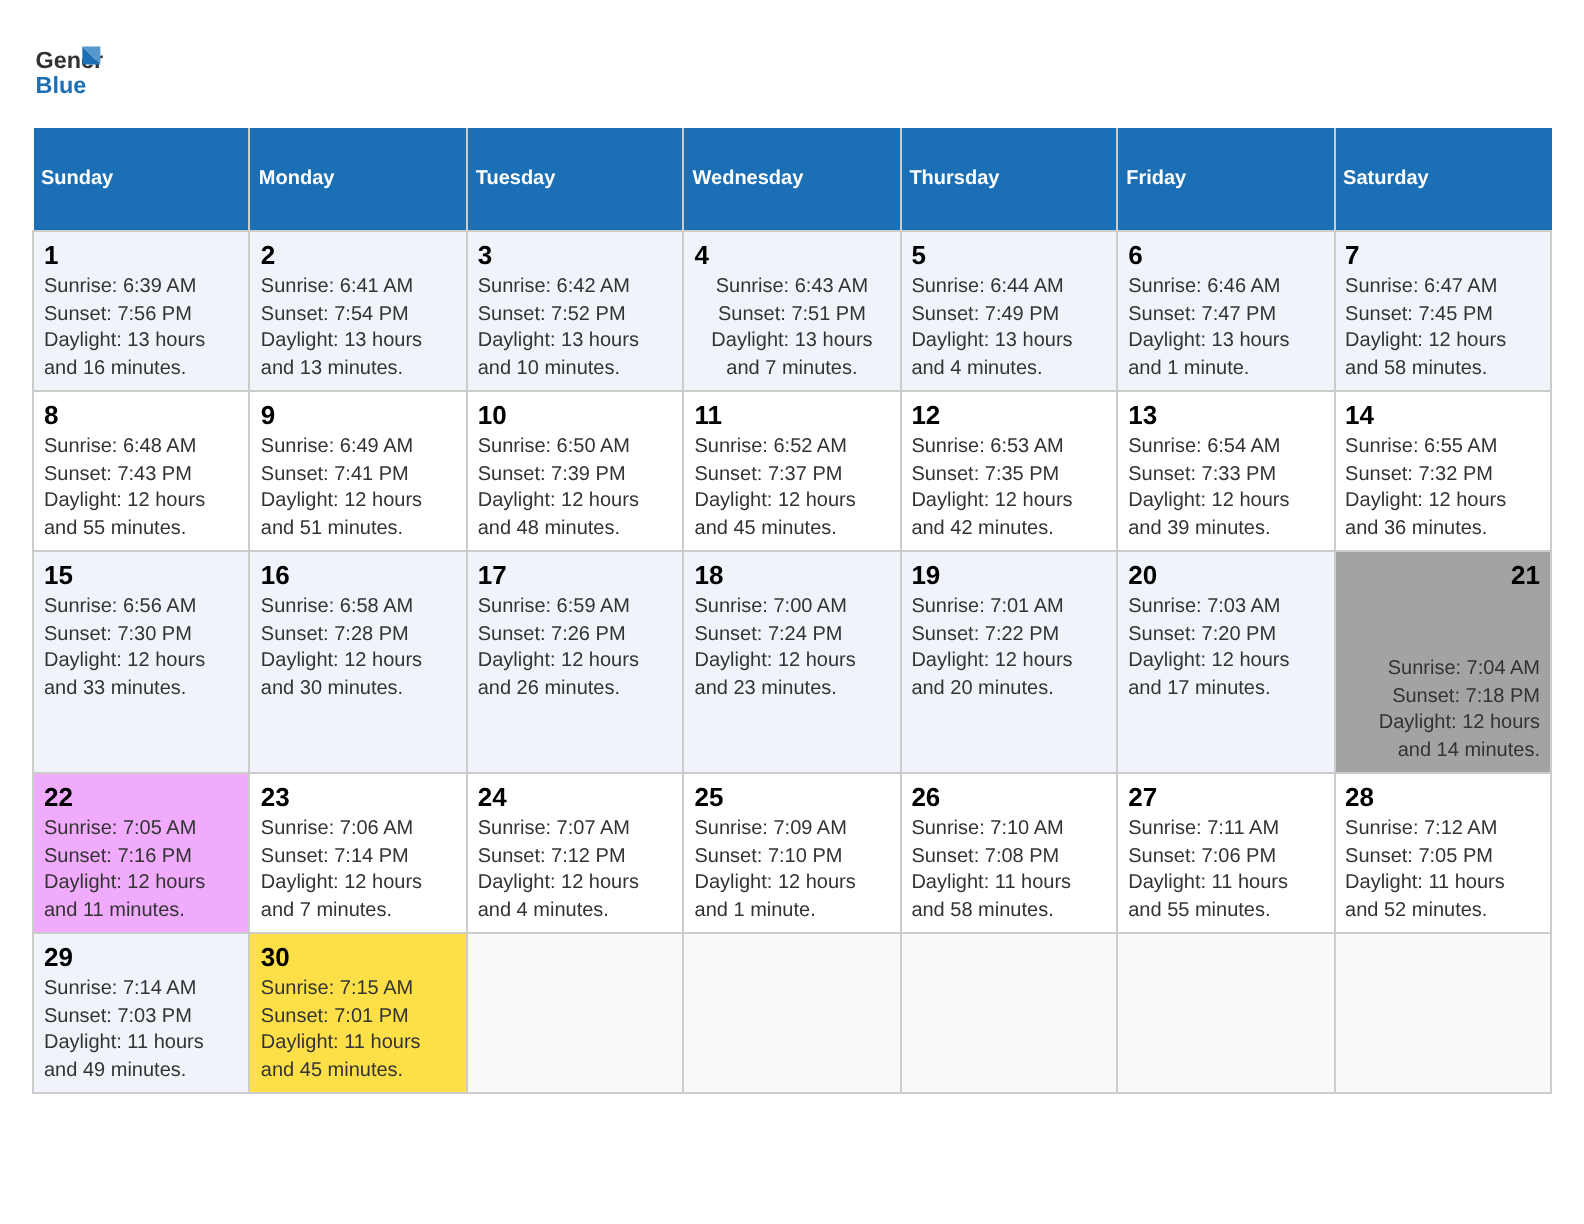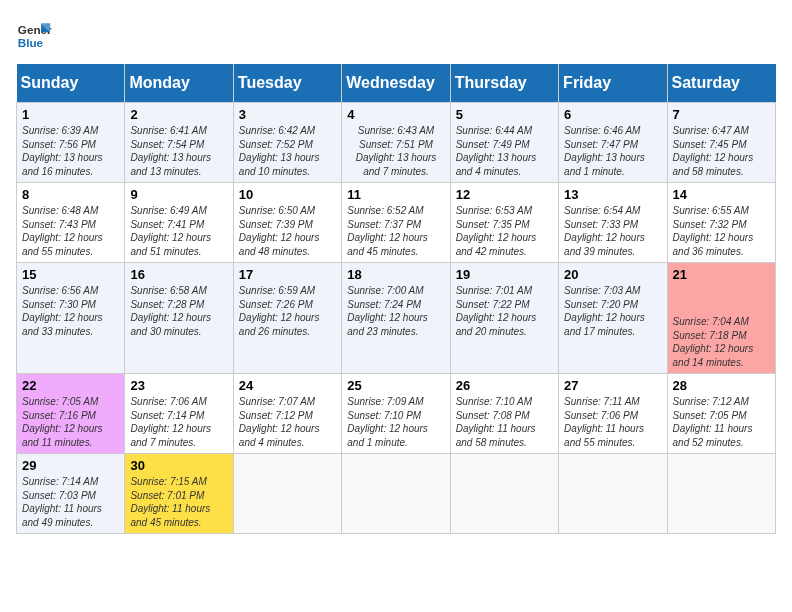--- a/index.html
+++ b/index.html
@@ -38,43 +38,42 @@
       color: #555;
     }
     table {
       width: 100%;
       border-collapse: collapse;
       font-size: 10.5px;
     }
     thead th {
       background-color: #1a6fb5;
       color: #fff;
-      padding: 10px 4px;
+      padding: 20px 4px;
       text-align: left;
-      font-size: 16px;
+      font-size: 10px;
       font-weight: bold;
     }
     td {
       border: 1px solid #ccc;
       vertical-align: top;
       padding: 4px 5px;
       width: 14.28%;
       min-height: 70px;
     }
     .day-number {
       font-size: 13px;
       font-weight: bold;
       display: block;
       margin-bottom: 2px;
     }
     .day-info {
       font-size: 10px;
       color: #333;
       line-height: 1.35;
-      font-style: italic;
     }
     .empty-cell {
       background: #f9f9f9;
     }
     tr:nth-child(odd) td {
       background-color: #f0f4fa;
     }
     tr:nth-child(even) td {
       background-color: #ffffff;
     }
@@ -251,21 +250,21 @@
 Daylight: 12 hours
 and 20 minutes.</div>
         </td>
         <td style="background-color: rgb(240, 244, 250);">
           <span class="day-number">20</span>
           <div class="day-info" style="white-space: pre-line;">Sunrise: 7:03 AM
 Sunset: 7:20 PM
 Daylight: 12 hours
 and 17 minutes.</div>
         </td>
-        <td style="background-color: #fca5a5;">
+        <td style="background-color: #a3a3a3; text-align: right;">
           <span class="day-number">21</span>
           <div class="day-info" style="white-space: pre-line; margin-top: 33px;">Sunrise: 7:04 AM
 Sunset: 7:18 PM
 Daylight: 12 hours
 and 14 minutes.</div>
         </td>
       </tr>
       <tr>
         <td style="background-color: #f0abfc;">
           <span class="day-number">22</span>

